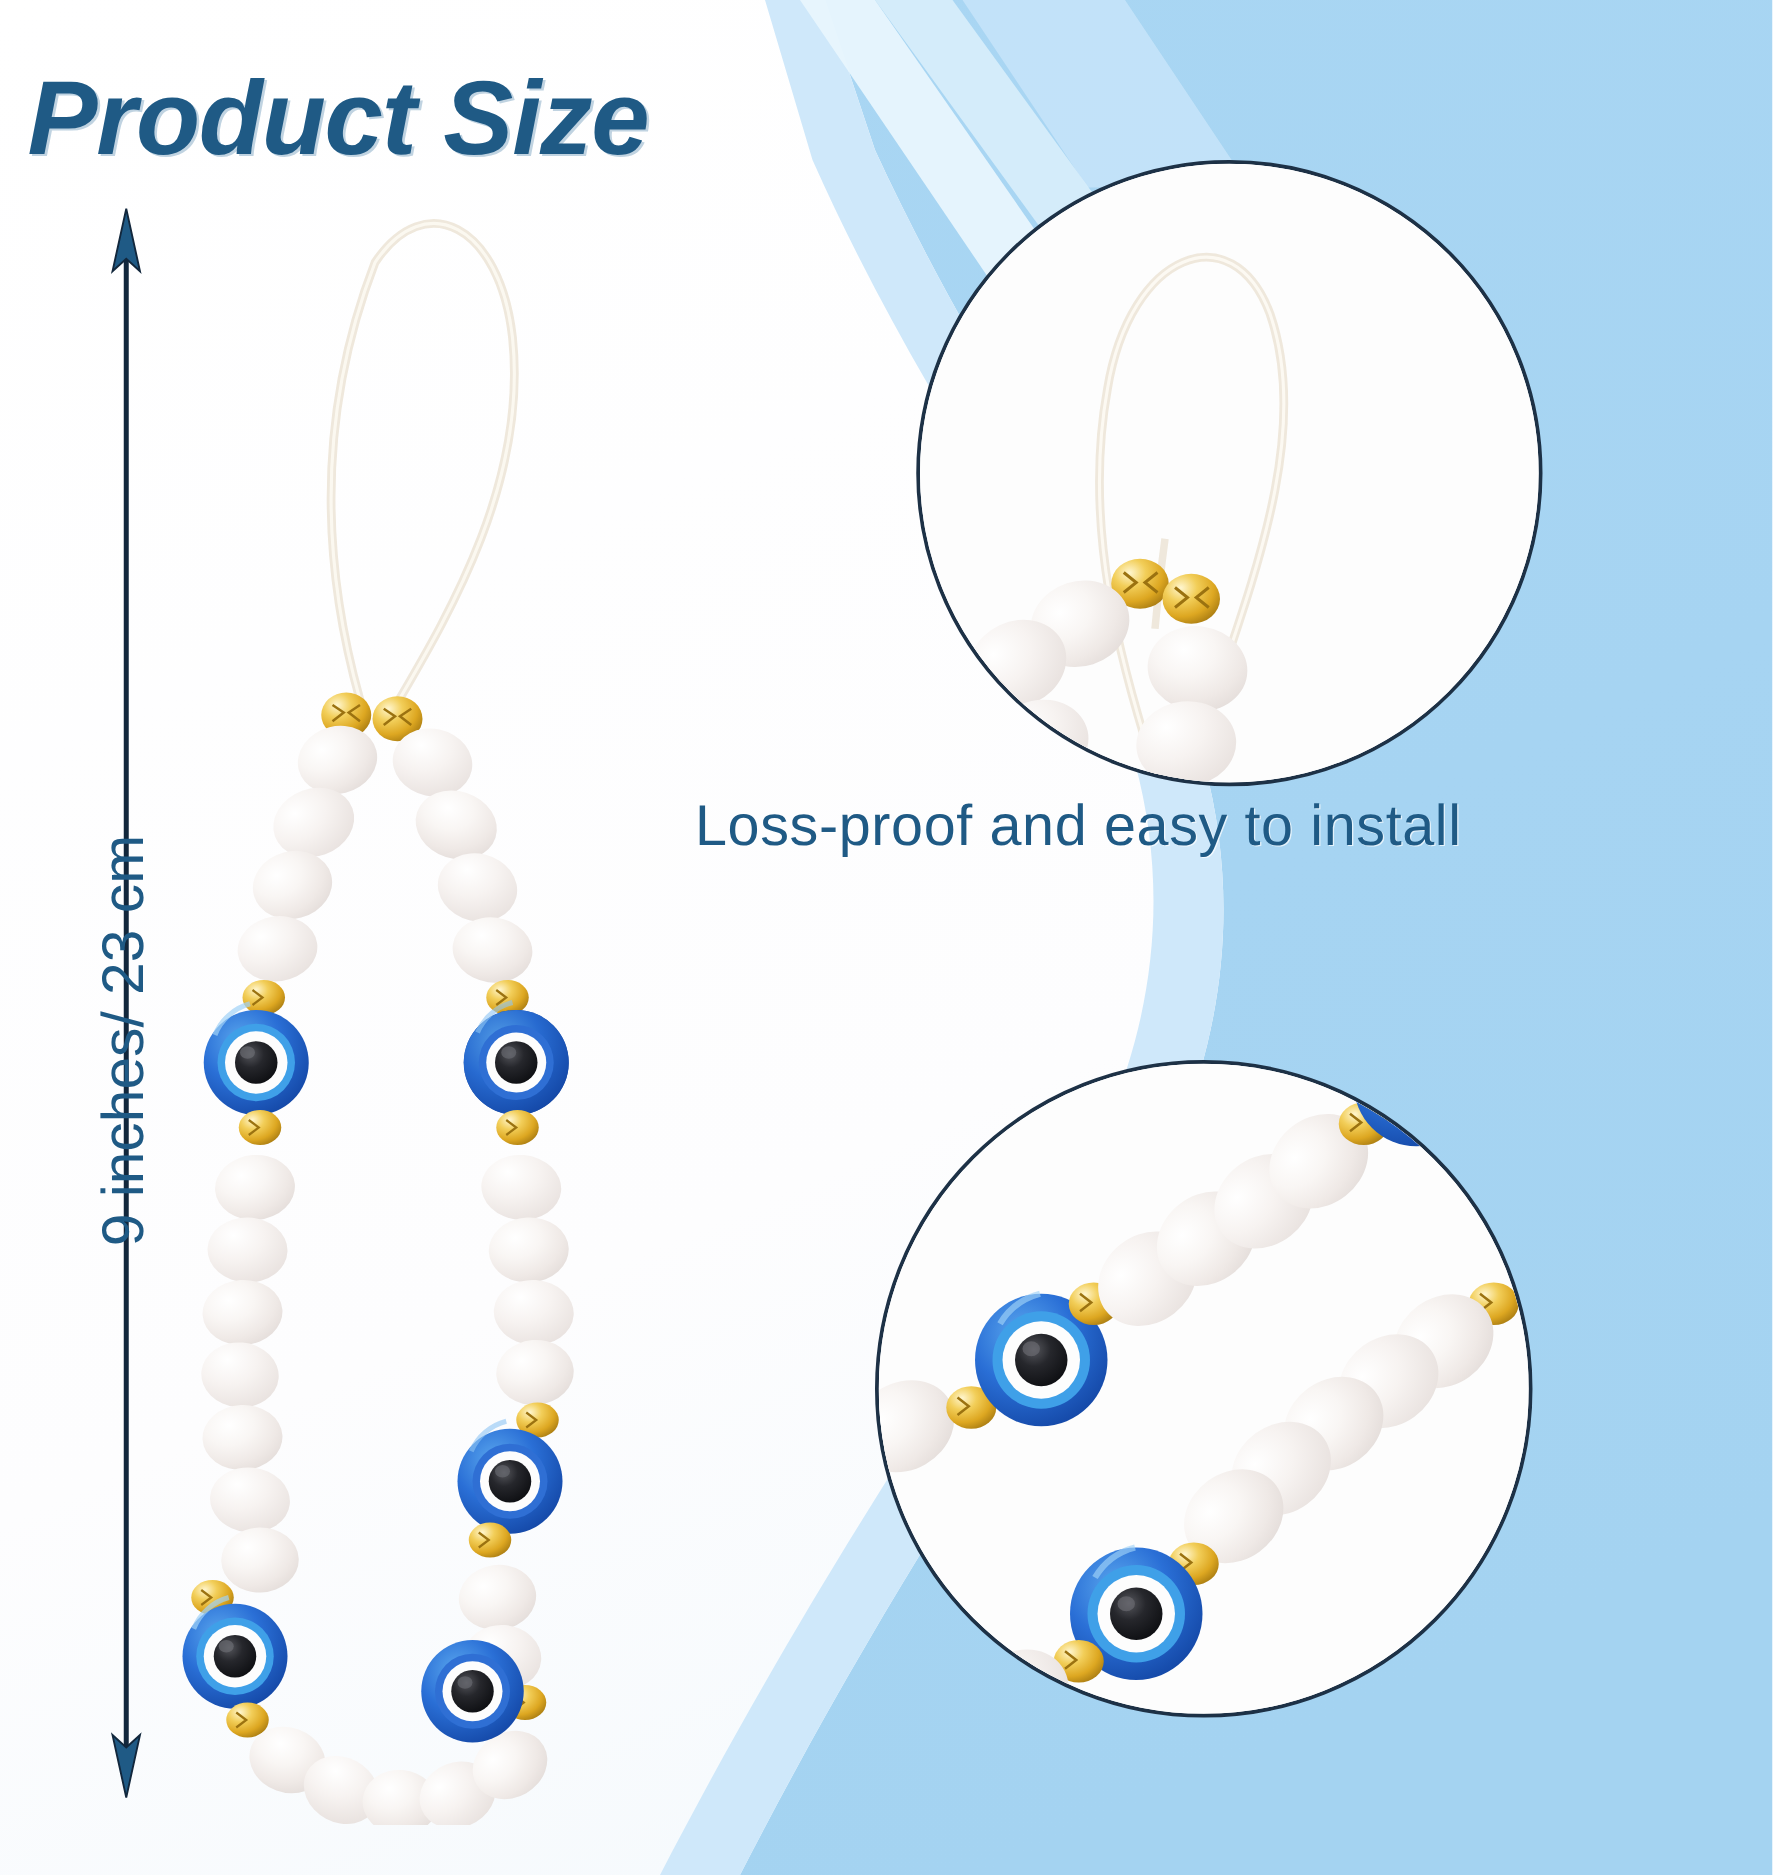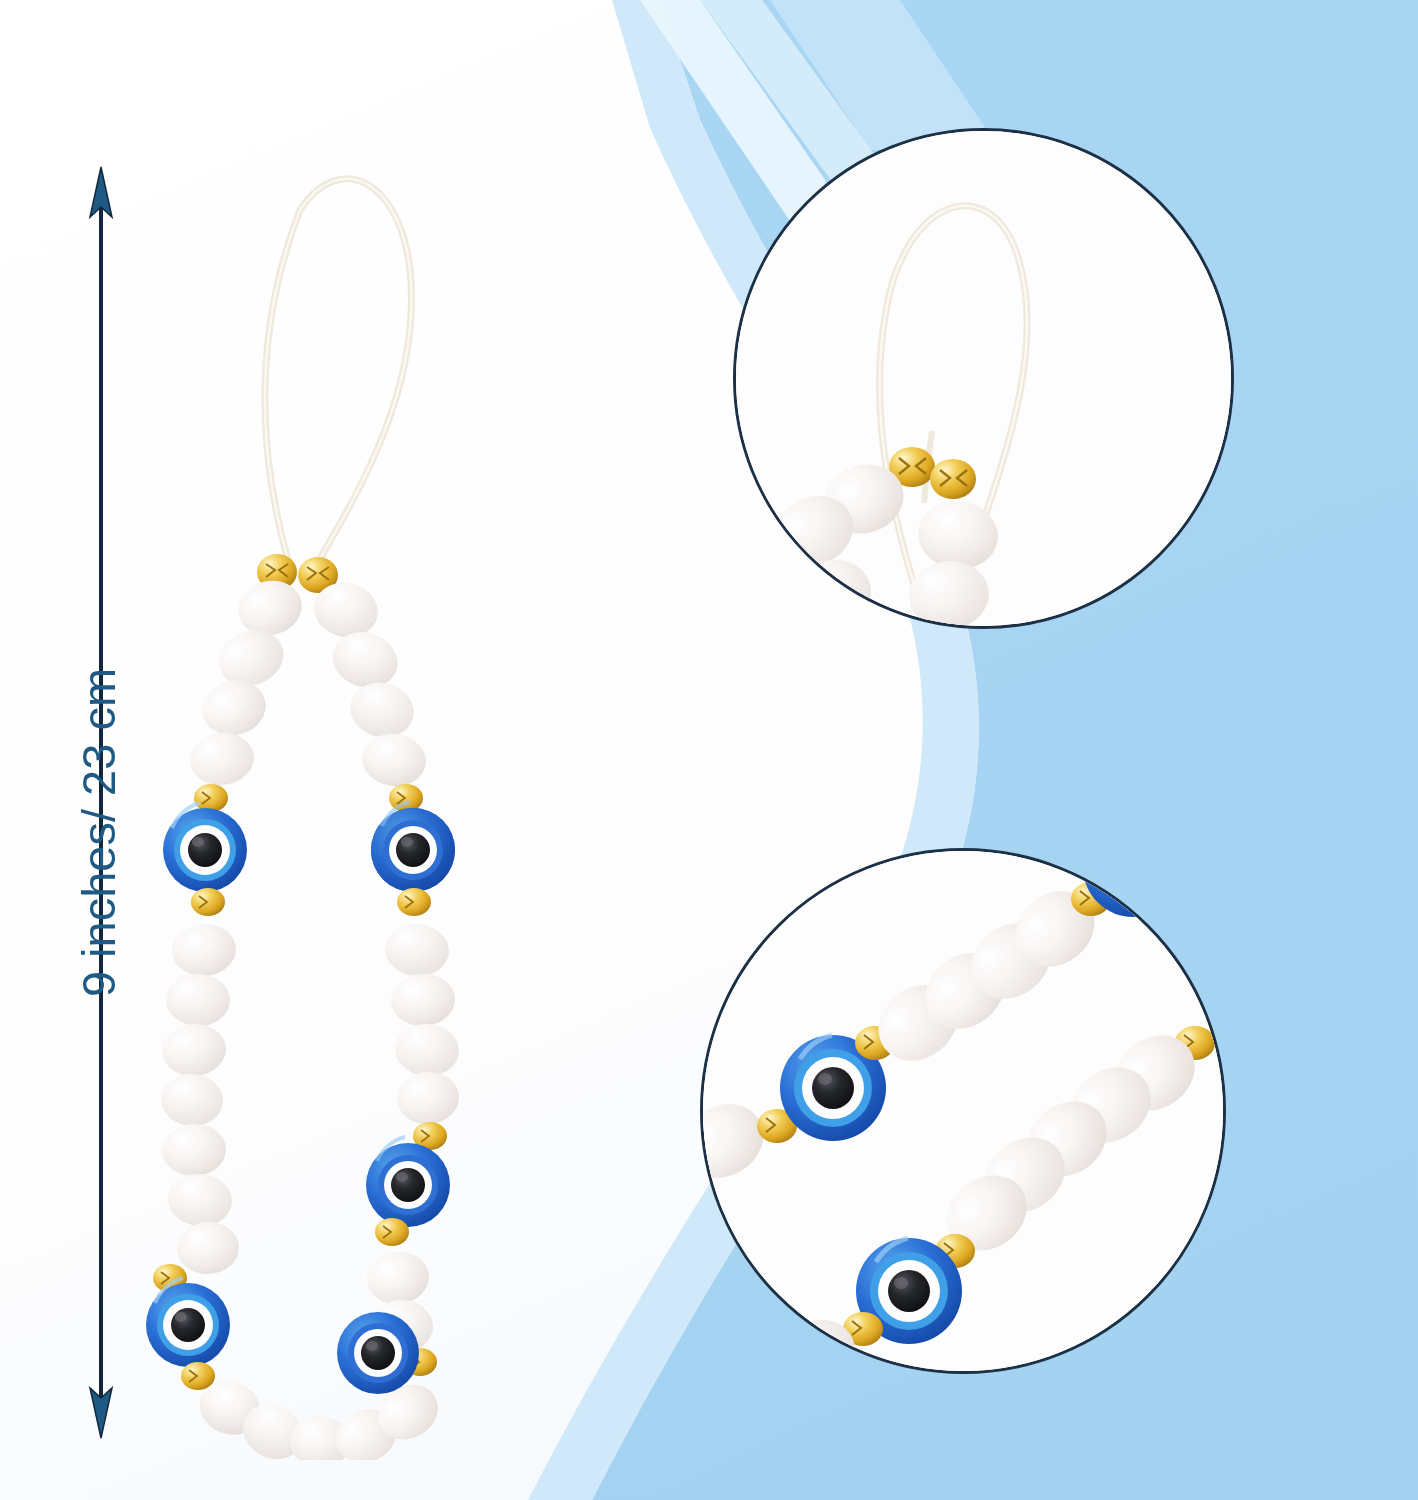--- a/index.html
+++ b/index.html
@@ -126,20 +126,21 @@
              C 778,370 708,258 650,128
              L 612,0 Z" fill="#cfe8fa"></path>
 
     <path d="M 770,0 L 900,0 L 1000,150 L 870,150 Z" fill="#c7e4f9" opacity=".85"></path>
     <path d="M 700,0 L 762,0 L 900,190 L 838,190 Z" fill="#d8eefb" opacity=".9"></path>
     <path d="M 640,0 L 700,0 L 860,230 L 796,230 Z" fill="#e8f5fd" opacity=".95"></path>
 
     <path d="M 0,1440 L 1418,1440 L 1418,1500 L 0,1500 Z" fill="#ffffff" opacity="0"></path>
   </svg>
 
+  <div id="title">Product Size</div>
 
   <div id="dim-arrow">
     <svg width="46" height="1275" viewBox="0 0 46 1275">
       <line x1="23" y1="32" x2="23" y2="1243" stroke="#12273c" stroke-width="4"></line>
       <polygon points="23,2 34,52 23,42 12,52" fill="#1f5a85" stroke="#12273c" stroke-width="1.5"></polygon>
       <polygon points="23,1273 34,1223 23,1233 12,1223" fill="#1f5a85" stroke="#12273c" stroke-width="1.5"></polygon>
     </svg>
     <div id="dim-label">9 inches/ 23 cm</div>
   </div>
 
@@ -373,14 +374,15 @@
         </g>
         <g>
           <ellipse cx="160" cy="478" rx="20" ry="17" fill="url(#goldG)"></ellipse>
           <path d="M149,470 l9,7 -9,7" stroke="#9b7210" stroke-width="2" fill="none"></path>
         </g>
         <ellipse cx="112" cy="506" rx="42" ry="35" fill="url(#pearlG2)" transform="rotate(-34 112 506)"></ellipse>
       </g>
     </svg>
   </div>
 
+  <div class="caption" id="caption-1">Loss-proof and easy to install</div>
 
 </div>
 
 </body></html>

